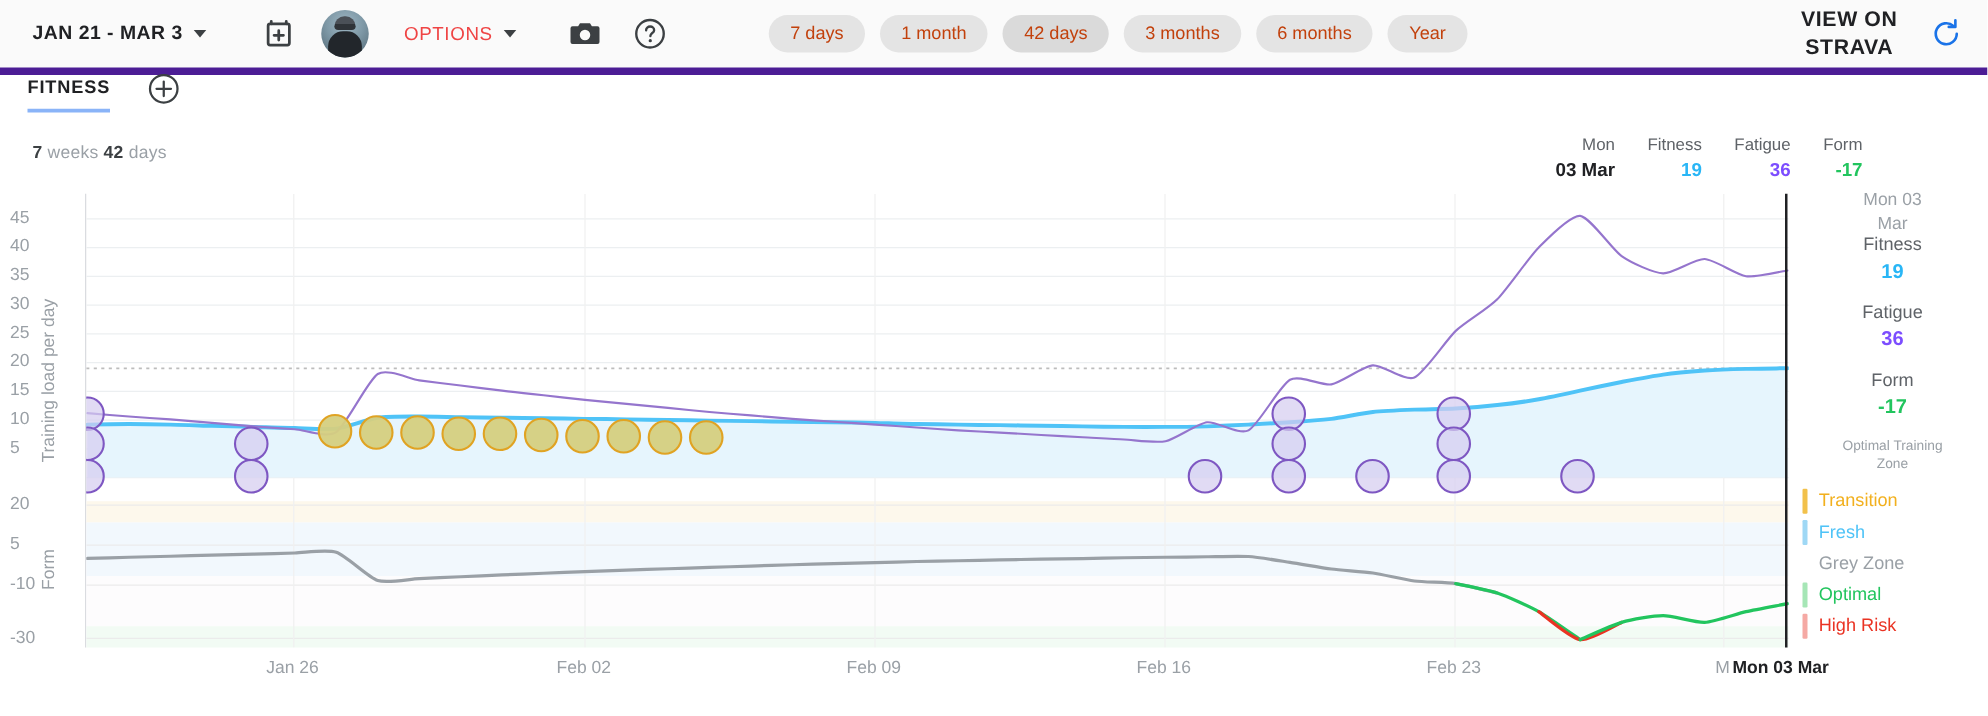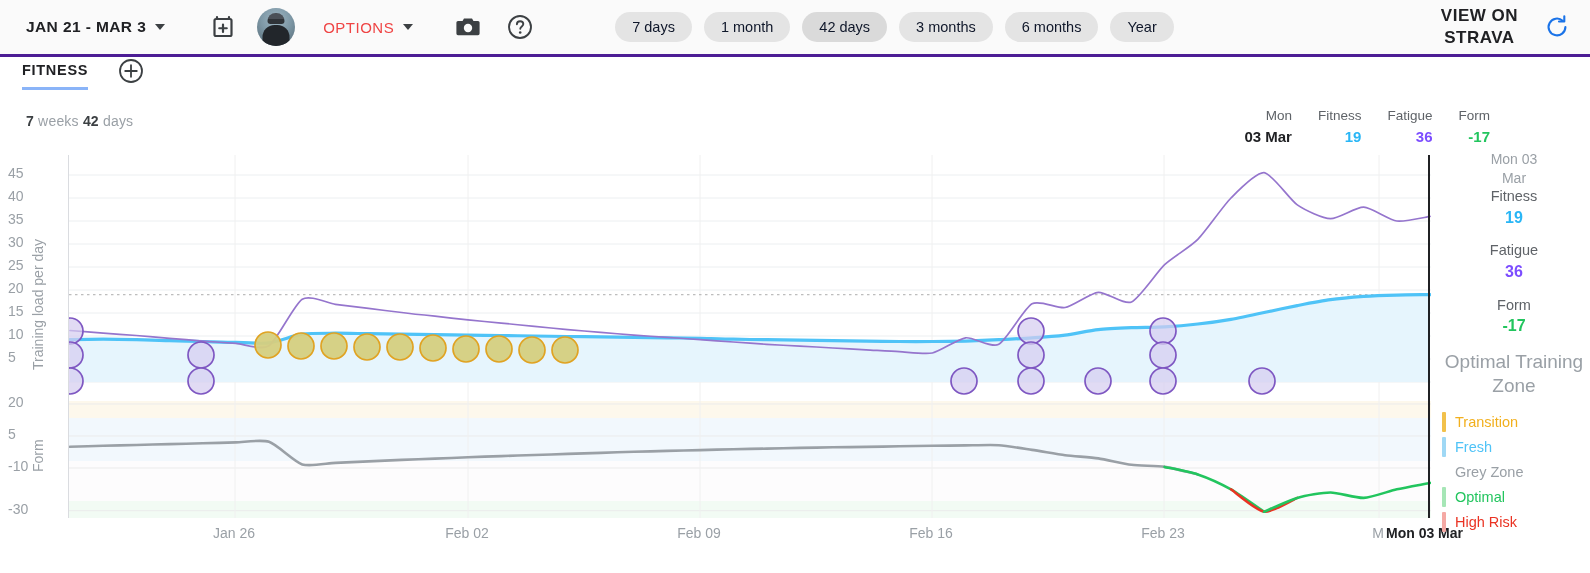--- a/index.html
+++ b/index.html
@@ -9,21 +9,21 @@
     font-family:"Liberation Sans", sans-serif;
     color:#3c4043;
     overflow:hidden;
     position:relative;
   }
 
   
   .toolbar{
     position:absolute;left:0;top:0;width:1590px;height:54px;
     background:#fafafa;
-    border-bottom:3px solid #4c1d95;
+    border-bottom:6px solid #4c1d95;
     display:flex;align-items:center;
   }
   .tb-daterange{
     margin-left:26px;
     display:flex;align-items:center;gap:9px;
     font-size:15.5px;font-weight:700;letter-spacing:.4px;color:#202124;
     cursor:pointer;
   }
   .caret{
     width:0;height:0;border-left:5px solid transparent;border-right:5px solid transparent;
@@ -46,21 +46,21 @@
   }
   .tb-options{
     margin-left:28px;display:flex;align-items:center;gap:9px;
     font-size:15px;font-weight:500;letter-spacing:.5px;color:#ef4444;cursor:pointer;
   }
   .tb-cam{margin-left:42px;cursor:pointer;display:flex;align-items:center;}
   .tb-help{margin-left:26px;cursor:pointer;display:flex;align-items:center;}
 
   .ranges{margin-left:82px;display:flex;align-items:center;gap:12px;}
   .chip{
-    background:#e4e4e4;color:#0f172a;border:none;
+    background:#e4e4e4;color:#c2410c;border:none;
     border-radius:17px;padding:8px 17px;font-size:14.5px;
     font-family:"Liberation Sans", sans-serif;cursor:pointer;line-height:1;
   }
   .chip.active{background:#dadada;}
 
   .tb-right{position:absolute;right:20px;top:0;height:54px;display:flex;align-items:center;gap:26px;}
   .view-strava{
     font-size:17px;font-weight:700;letter-spacing:.5px;color:#202124;
     text-align:center;line-height:1.3;cursor:pointer;
   }
@@ -112,21 +112,21 @@
   }
   .xtick{position:absolute;font-size:14px;color:#9aa0a6;text-align:center;}
   .xtick.current{color:#202124;font-weight:700;}
 
   
   .rpanel{position:absolute;left:1440px;top:150px;width:148px;text-align:center;}
   .rp-date{font-size:14px;color:#9aa0a6;line-height:1.33;}
   .rp-item{margin-bottom:13px;}
   .rp-item .k{font-size:14.5px;color:#5f6368;line-height:1.35;}
   .rp-item .v{font-size:16px;font-weight:700;line-height:1.35;}
-  .rp-zone-title{font-size:19px;color:#9aa0a6;line-height:1.3;margin:4px 0 10px;}
+  .rp-zone-title{font-size:11px;color:#9aa0a6;line-height:1.3;margin:4px 0 10px;}
   .rp-legend{text-align:left;padding-left:2px;}
   .lg{
     display:flex;align-items:center;gap:9px;height:25px;font-size:14.5px;
   }
   .lg .bar{width:4px;height:20px;border-radius:1px;flex:none;}
 
   .cursor-line{
     position:absolute;left:1428px;top:155px;width:2px;height:363px;background:#202124;
   }
 </style>

